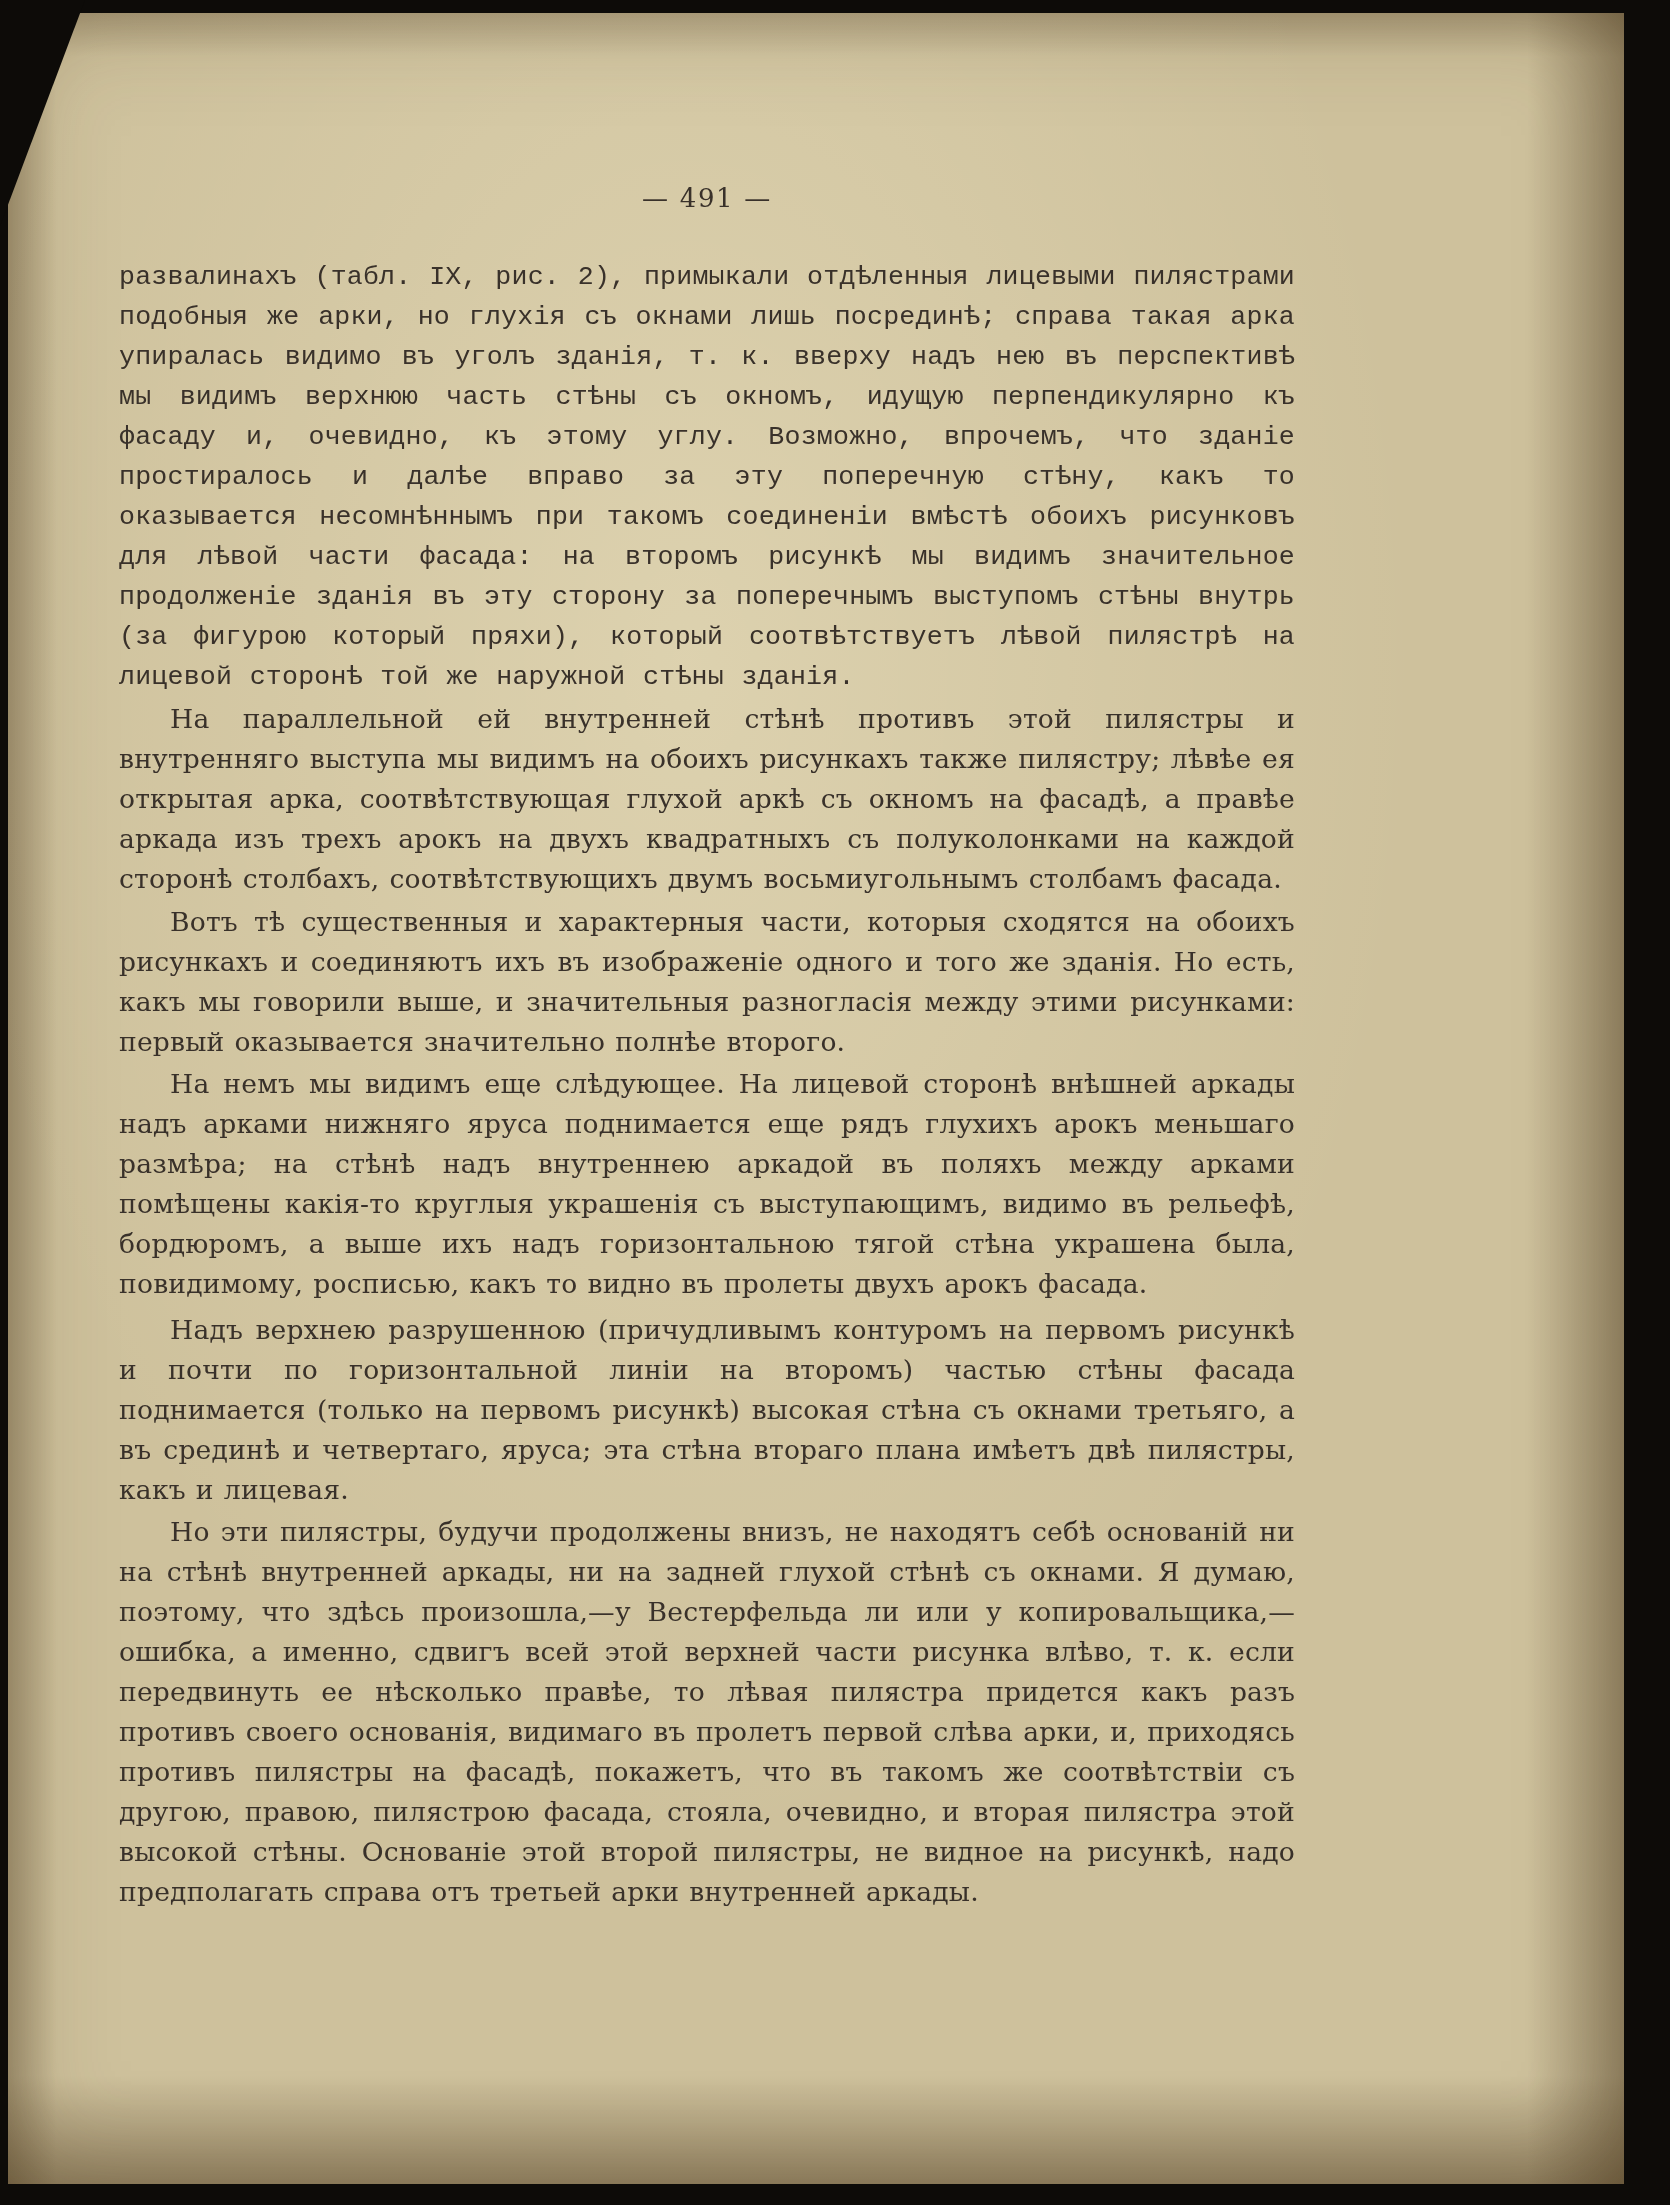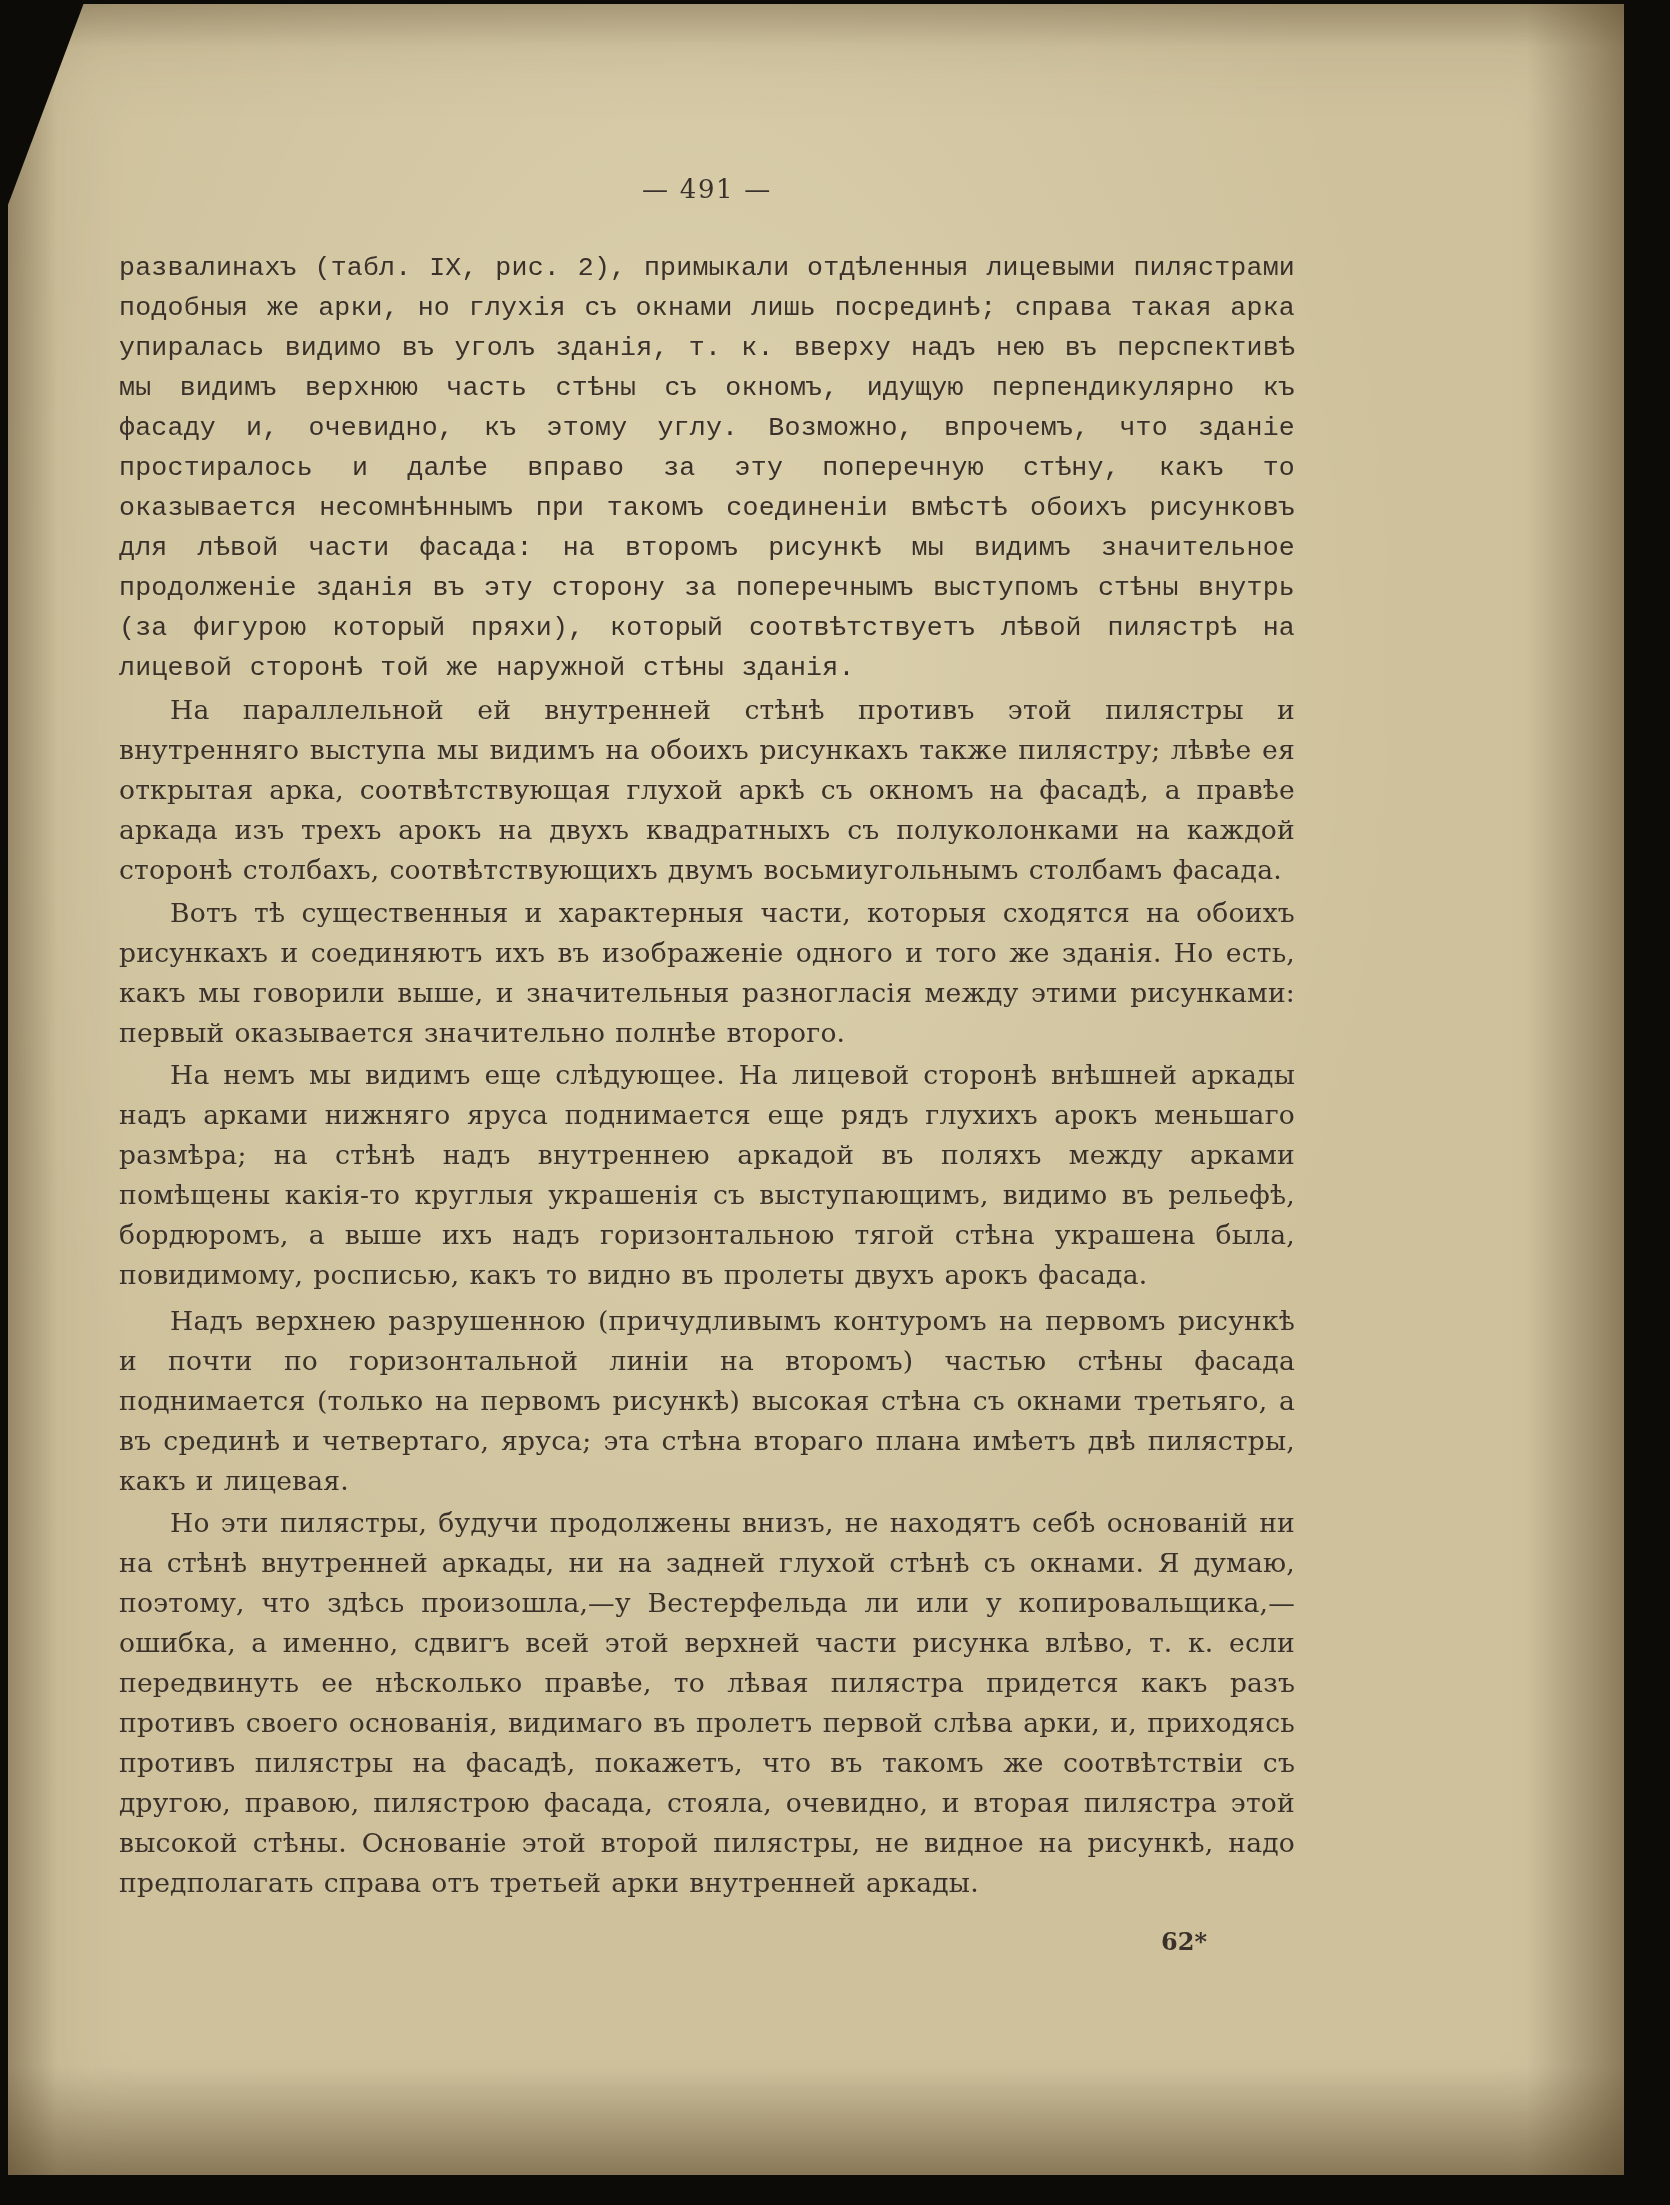--- a/index.html
+++ b/index.html
@@ -11,21 +11,21 @@
     height: 2205px;
     position: relative;
     overflow: hidden;
     background: #0d0b08;
     font-family: "DejaVu Serif", "Liberation Serif", serif;
   }
   
   .page {
     position: absolute;
     left: 8px;
-    top: 4px;
+    top: 13px;
     width: 1616px;
     height: 2171px;
     background-color: #cec19c;
     background-image:
       radial-gradient(ellipse at 42% 30%, rgba(255,248,218,0.30) 0%, rgba(255,248,218,0) 55%),
       linear-gradient(to right, rgba(62,44,20,0.28) 0%, rgba(62,44,20,0) 3%, rgba(62,44,20,0) 94%, rgba(62,44,20,0.38) 100%),
       linear-gradient(to bottom, rgba(62,44,20,0.22) 0%, rgba(62,44,20,0) 2%, rgba(62,44,20,0) 95%, rgba(72,52,26,0.42) 100%);
     box-shadow: inset 0 0 102px rgba(80,60,30,0.35);
   }
   
@@ -89,18 +89,17 @@
 
 
     <p class="body-par">Вотъ тѣ существенныя и характерныя части, которыя сходятся на обоихъ рисункахъ и соединяютъ ихъ въ изображеніе одного и того же зданія. Но есть, какъ мы говорили выше, и значительныя разногласія между этими рисунками: первый оказывается значительно полнѣе второго.</p>
 
     <p class="body-par">На немъ мы видимъ еще слѣдующее. На лицевой сторонѣ внѣшней аркады надъ арками нижняго яруса поднимается еще рядъ глухихъ арокъ меньшаго размѣра; на стѣнѣ надъ внутреннею аркадой въ поляхъ между арками помѣщены какія-то круглыя украшенія съ выступающимъ, видимо въ рельефѣ, бордюромъ, а выше ихъ надъ горизонтальною тягой стѣна украшена была, повидимому, росписью, какъ то видно въ пролеты двухъ арокъ фасада.</p>
 
     <p class="body-par gap">Надъ верхнею разрушенною (причудливымъ контуромъ на первомъ рисункѣ и почти по горизонтальной линіи на второмъ) частью стѣны фасада поднимается (только на первомъ рисункѣ) высокая стѣна съ окнами третьяго, а въ срединѣ и четвертаго, яруса; эта стѣна втораго плана имѣетъ двѣ пилястры, какъ и лицевая.</p>
 
     <p class="body-par">Но эти пилястры, будучи продолжены внизъ, не находятъ себѣ основаній ни на стѣнѣ внутренней аркады, ни на задней глухой стѣнѣ съ окнами. Я думаю, поэтому, что здѣсь произошла,—у Вестерфельда ли или у копировальщика,—ошибка, а именно, сдвигъ всей этой верхней части рисунка влѣво, т. к. если передвинуть ее нѣсколько правѣе, то лѣвая пилястра придется какъ разъ противъ своего основанія, видимаго въ пролетъ первой слѣва арки, и, приходясь противъ пилястры на фасадѣ, покажетъ, что въ такомъ же соотвѣтствіи съ другою, правою, пилястрою фасада, стояла, очевидно, и вторая пилястра этой высокой стѣны. Основаніе этой второй пилястры, не видное на рисункѣ, надо предполагать справа отъ третьей арки внутренней аркады.</p>
 
-    <div class="signature-mark">62*</div>
   </div>
 </div>
 
 <div class="corner-shadow"></div>
 
 
 </body></html>

